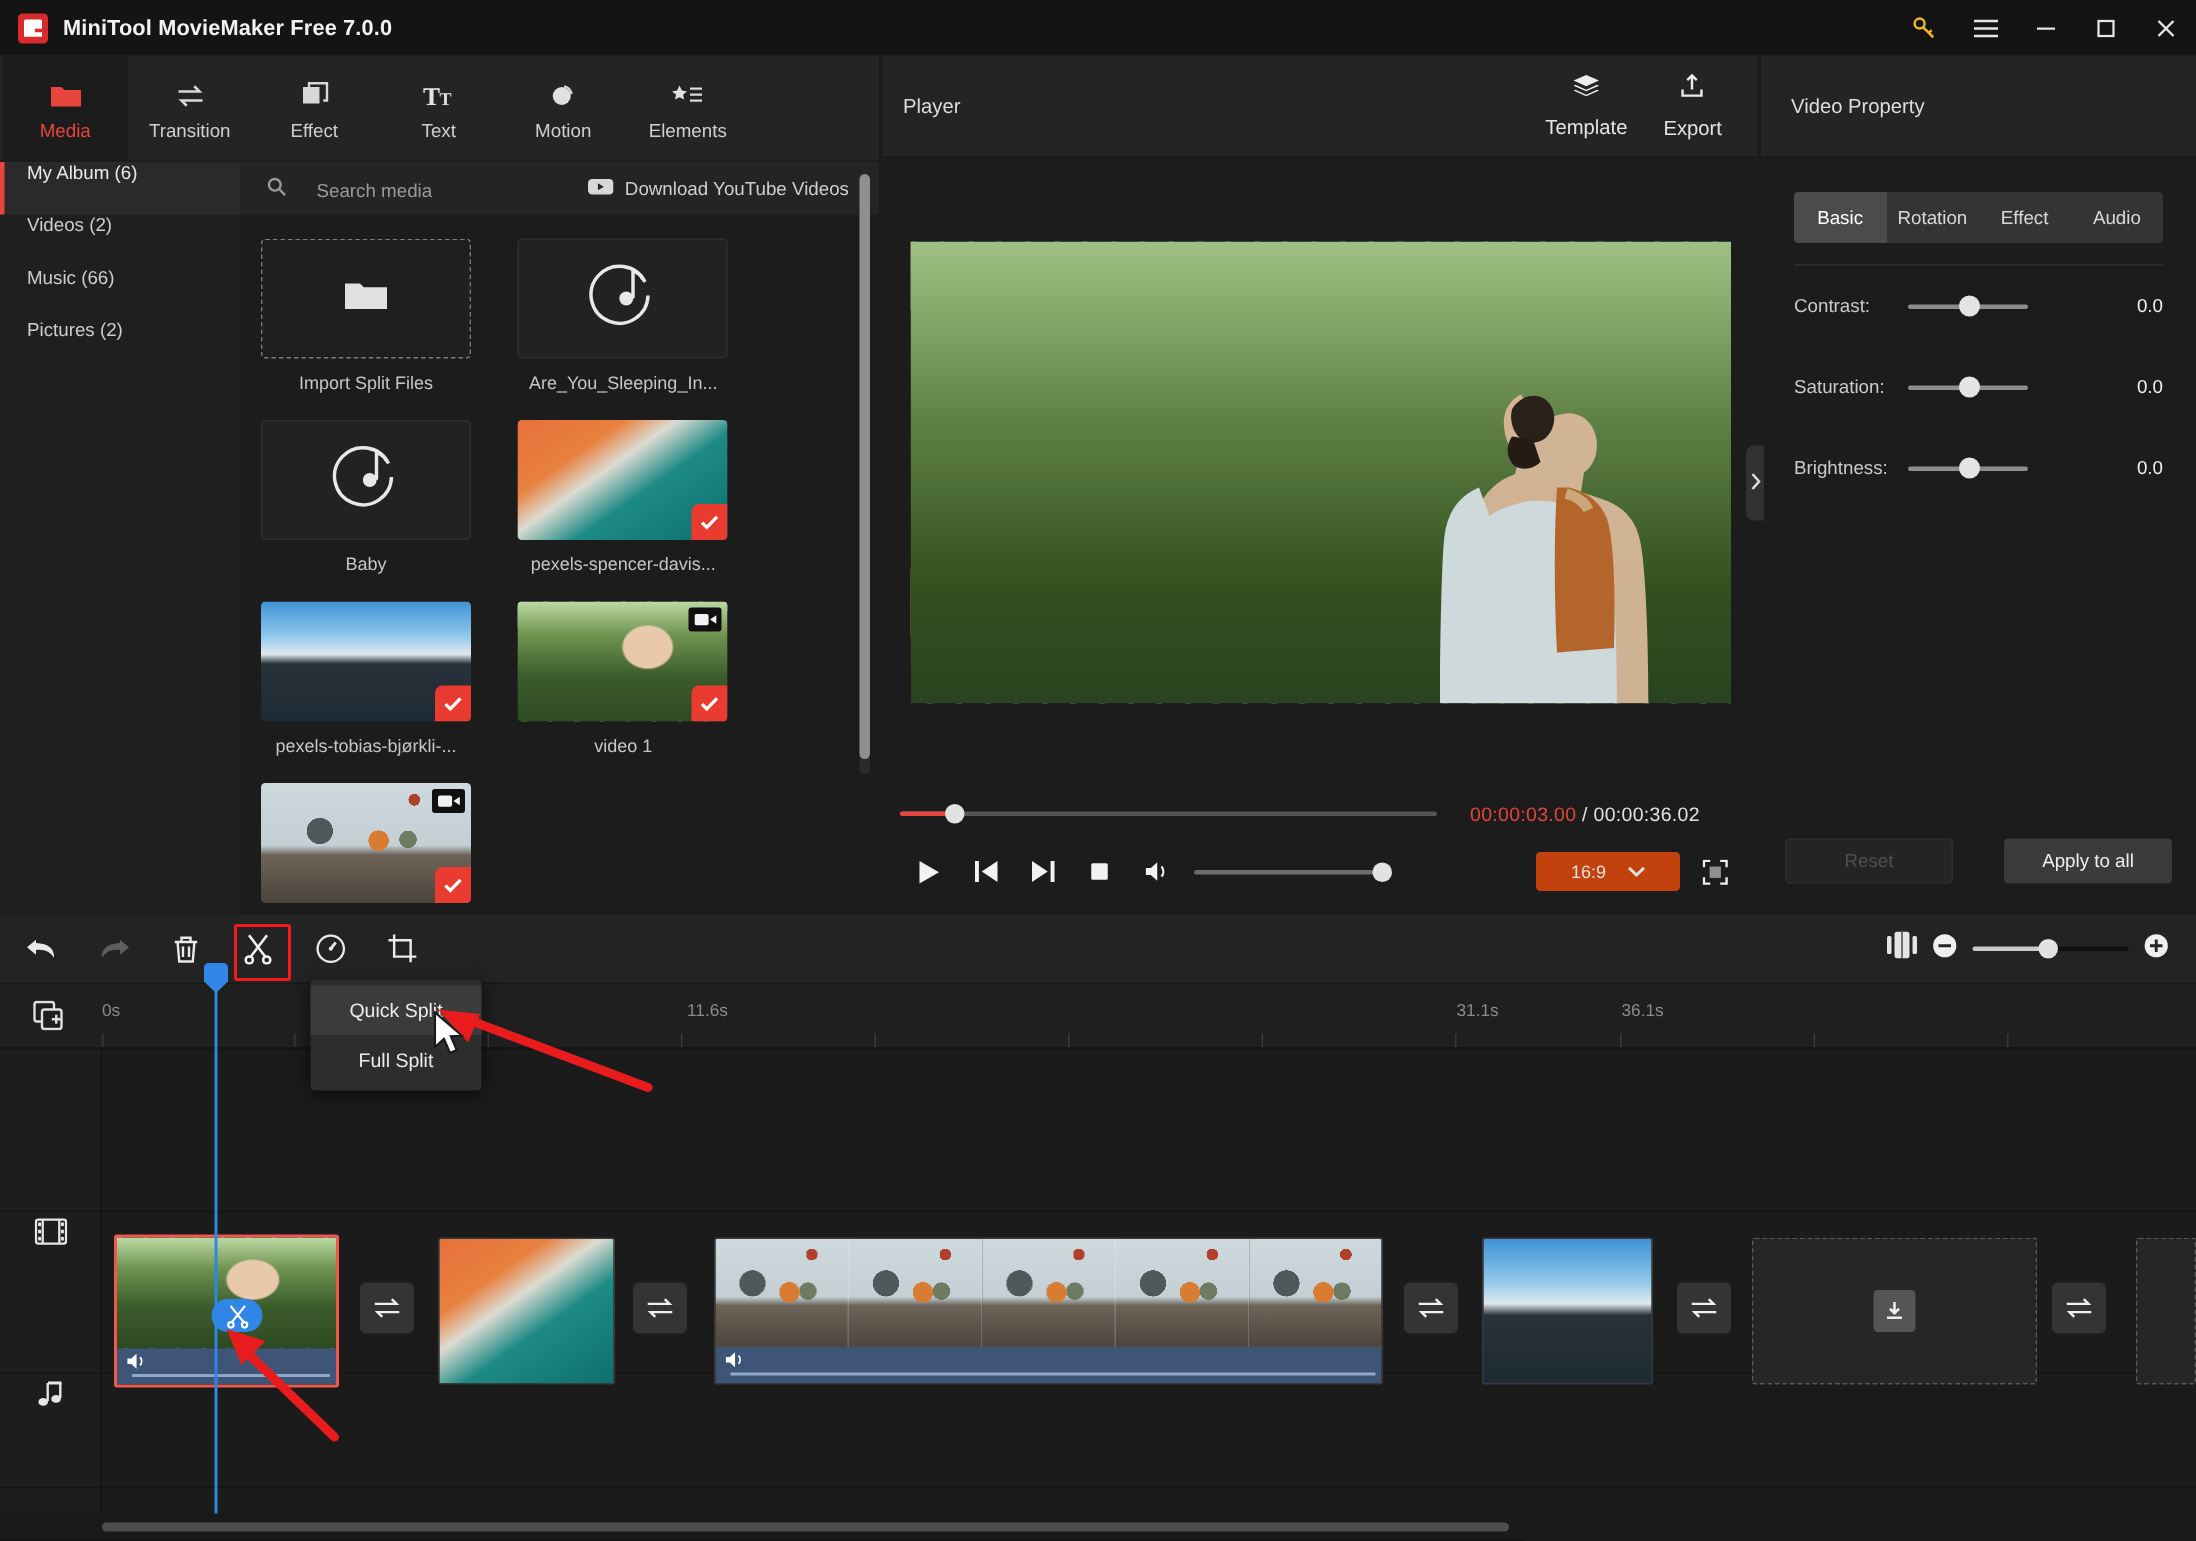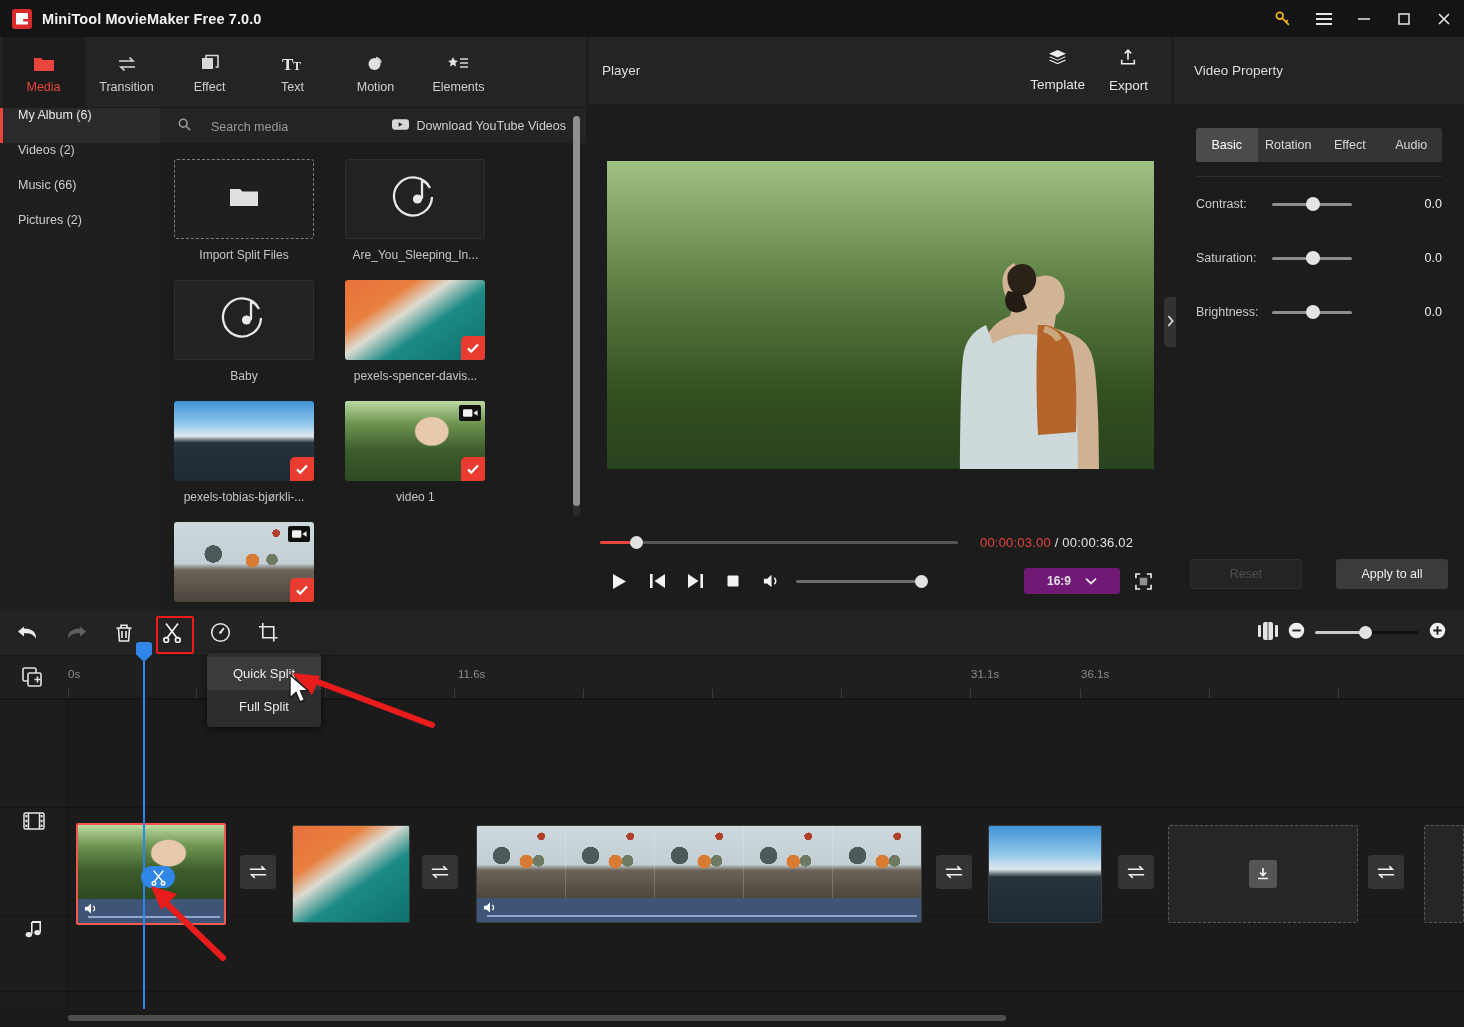--- a/index.html
+++ b/index.html
@@ -199,23 +199,23 @@
           color: #f0f0f0; }
   .volslider {
     position: relative; width: 130px; height: 3px; background: #6d6d6d;
     border-radius: 2px; margin-left: 6px;
   }
   .volslider .knob {
     position: absolute; right: -2px; top: -5px; width: 13px; height: 13px;
     border-radius: 50%; background: #e2e2e2;
   }
   .aspect {
-    margin-left: auto; width: 96px; height: 26px; background: #701a75; border-radius: 3px;
+    margin-left: auto; width: 96px; height: 26px; background: #c2410c; border-radius: 3px;
     display: flex; align-items: center; justify-content: center; gap: 14px;
-    font-size: 12px; color: #e0e0e0; font-weight: bold;
+    font-size: 12px; color: #e0e0e0;
   }
   .fsbtn { width: 34px; height: 34px; margin-left: 6px; display:flex;
            align-items:center; justify-content:center; color:#eee; }
 
   
   .props {
     position: absolute; left: 1174px; top: 0; width: 290px; height: 573px;
     background: #1c1c1c;
   }
   .propshead {

